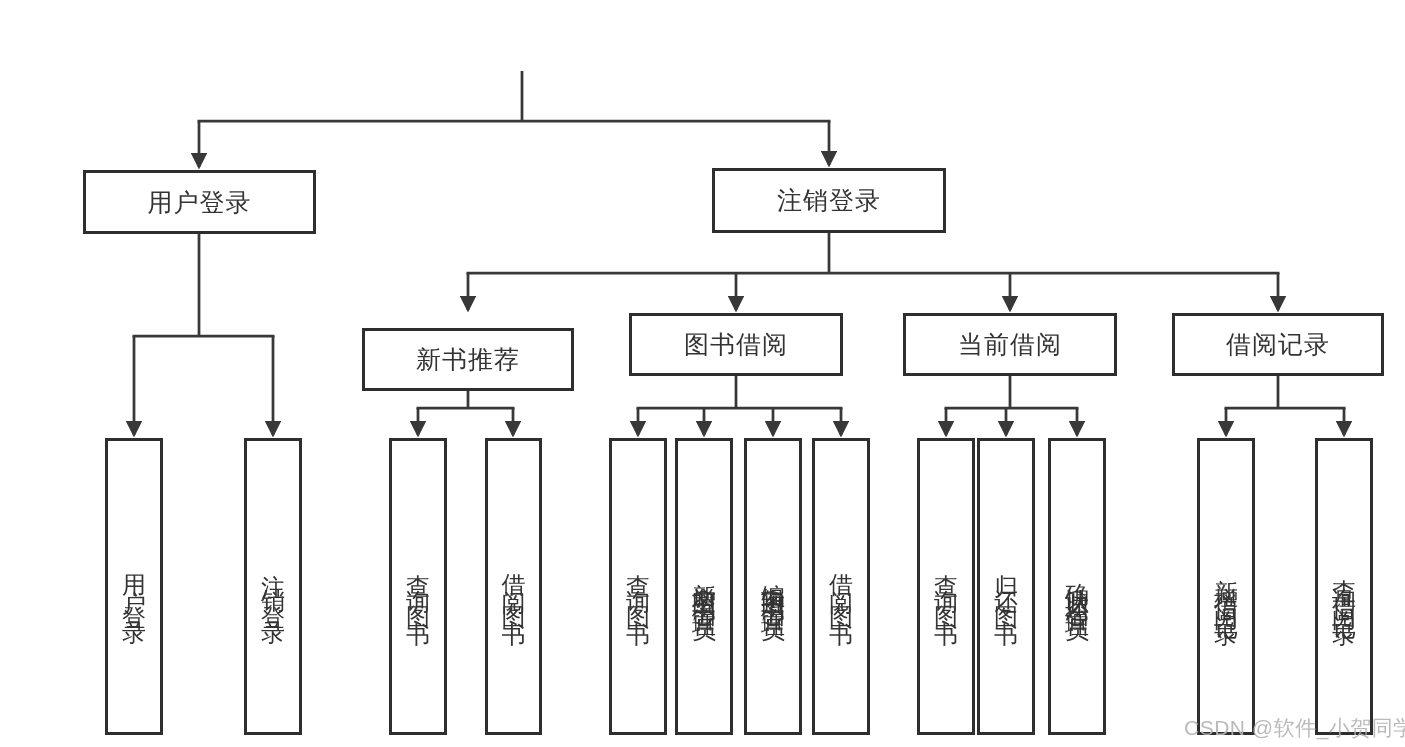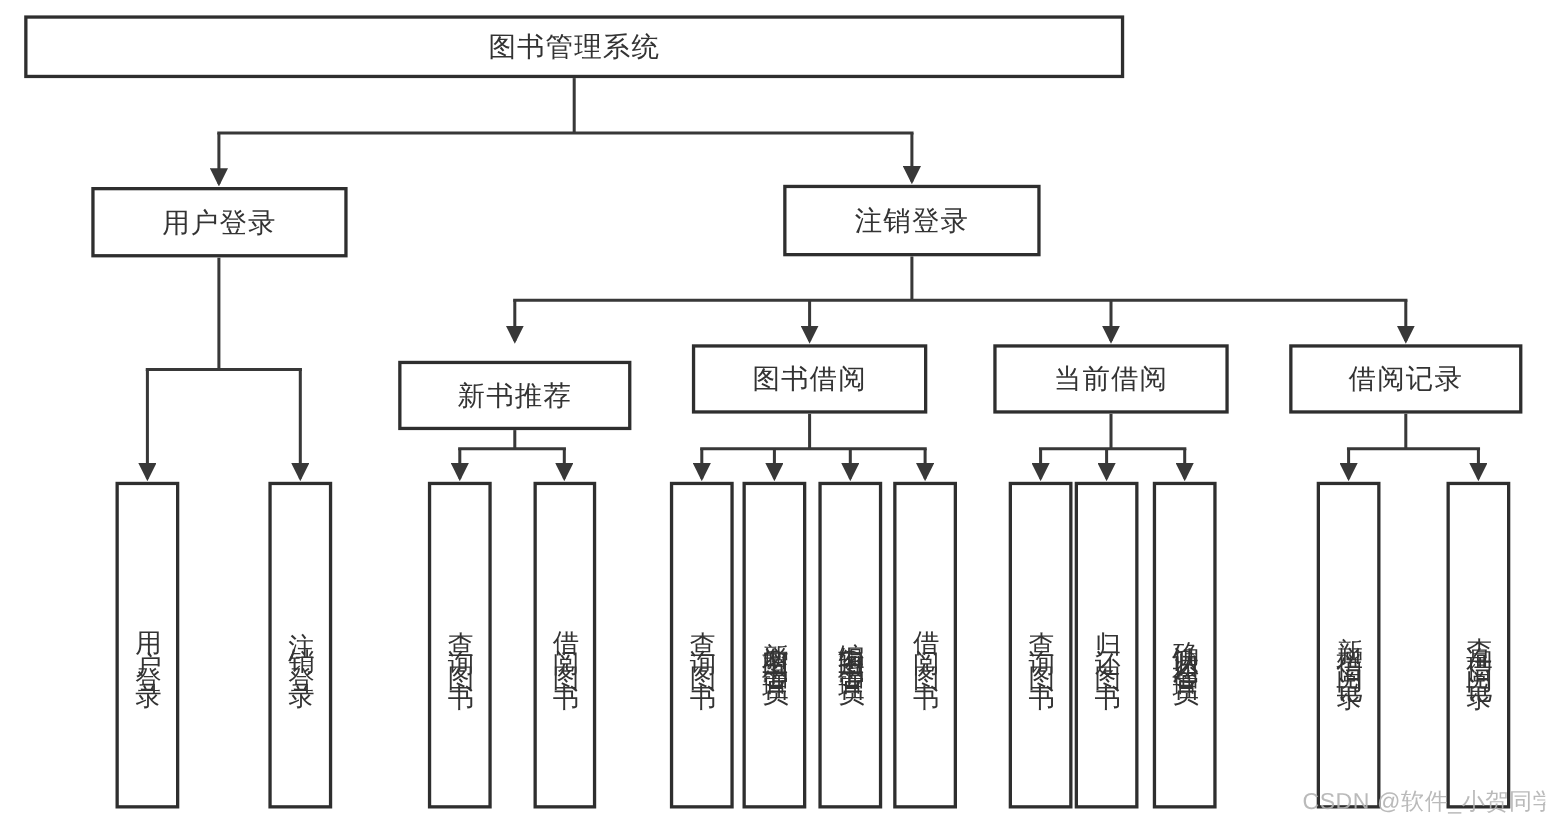--- a/index.html
+++ b/index.html
@@ -83,21 +83,20 @@
       <line x1="946" y1="408" x2="946" y2="435" marker-end="url(#arw)"></line>
       <line x1="1006" y1="408" x2="1006" y2="435" marker-end="url(#arw)"></line>
       <line x1="1077" y1="408" x2="1077" y2="435" marker-end="url(#arw)"></line>
 
       <path d="M1278,376 V408 M1224.5,408 H1345.5"></path>
       <line x1="1226" y1="408" x2="1226" y2="435" marker-end="url(#arw)"></line>
       <line x1="1344" y1="408" x2="1344" y2="435" marker-end="url(#arw)"></line>
     </g>
   </svg>
 
-  <div class="node root" style="left:22px;top:14px;width:1000px;height:57px;">图书管理系统</div>
 
   <div class="node" style="left:83px;top:170px;width:233px;height:64px;">用户登录</div>
   <div class="node" style="left:712px;top:168px;width:234px;height:65px;">注销登录</div>
 
   <div class="node" style="left:362px;top:328px;width:212px;height:63px;">新书推荐</div>
   <div class="node" style="left:629px;top:313px;width:214px;height:63px;">图书借阅</div>
   <div class="node" style="left:903px;top:313px;width:214px;height:63px;">当前借阅</div>
   <div class="node" style="left:1172px;top:313px;width:212px;height:63px;">借阅记录</div>
 
   <div class="node leaf ls4" style="left:105px;top:438px;width:58px;height:297px;">用户登录</div>

